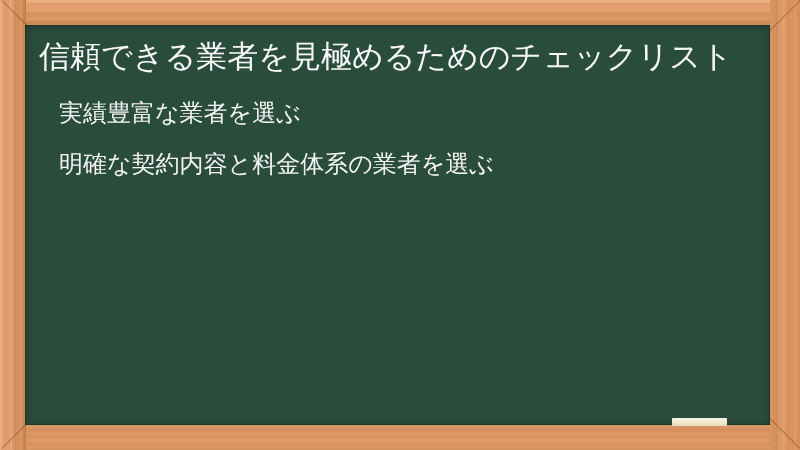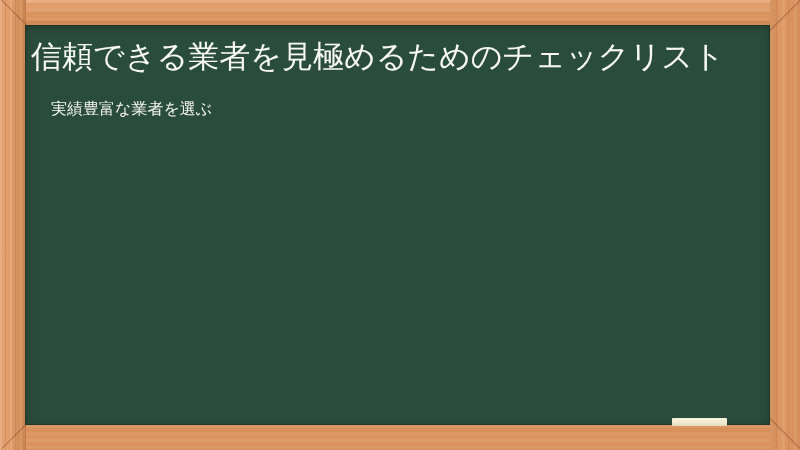--- a/index.html
+++ b/index.html
@@ -124,41 +124,41 @@
     background: #2a4c3c;
     box-shadow:
       inset 0 0 0 1px rgba(0,0,0,0.18),
       inset 0 2px 10px rgba(0,0,0,0.25);
     overflow: hidden;
   }
 
   .board-inner {
     position: absolute;
     inset: 0;
-    padding: 6px 14px 0 6px;
+    padding: 6px 14px 0 14px;
   }
 
   .title {
     color: #f7f8f6;
     font-size: 31px;
     line-height: 1.42;
     font-weight: 400;
     letter-spacing: 0px;
     padding-top: 4px;
     white-space: normal;
   }
 
   .list {
     list-style: none;
     margin-top: 22px;
     padding-left: 20px;
   }
   .list-item {
     color: #f4f5f2;
-    font-size: 16px;
+    font-size: 24px;
     line-height: 1.0;
     font-weight: 400;
     margin-bottom: 27px;
   }
 
   
   .chalk {
     position: absolute;
     left: 672px;
     top: 418px;
@@ -185,20 +185,21 @@
     <div class="miter miter-br"></div>
   </div>
 
   <div class="board">
     <div class="board-inner">
 
       <h1 class="title">信頼できる業者を見極めるためのチェックリスト</h1>
 
       <ul class="list">
         <li class="list-item">実績豊富な業者を選ぶ</li>
+        <li class="list-item">明確な契約内容と料金体系の業者を選ぶ</li>
       </ul>
 
     </div>
   </div>
 
   <div class="chalk"></div>
 
 </div>
 
 </body></html>

